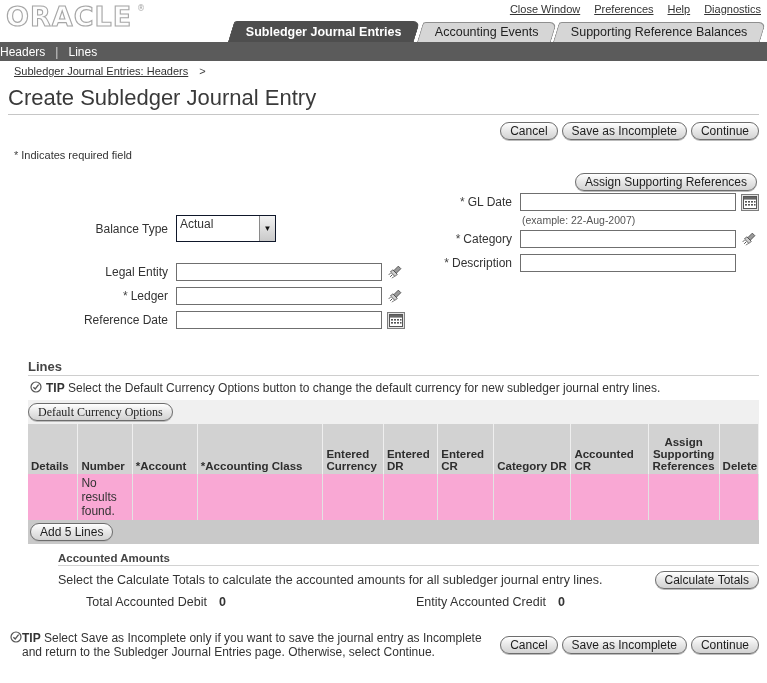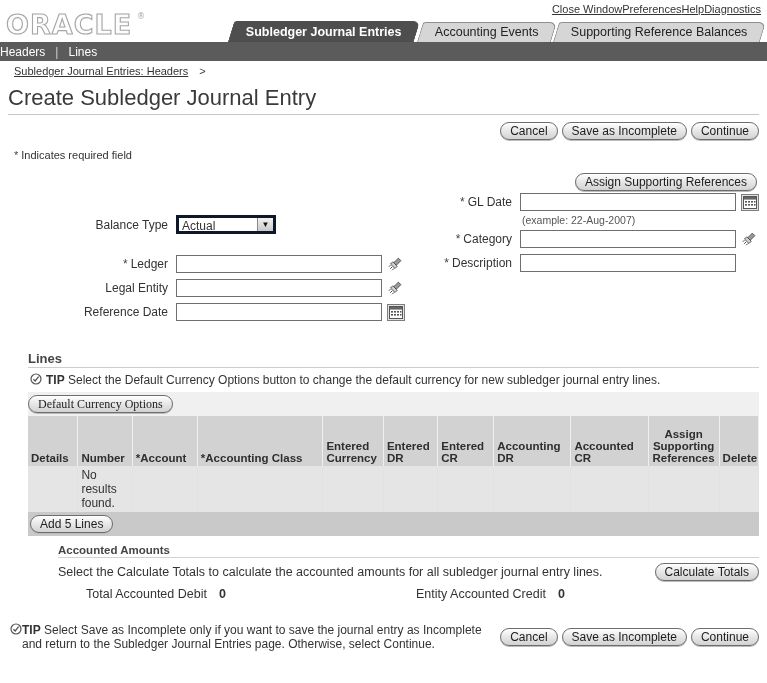--- a/index.html
+++ b/index.html
@@ -6,22 +6,22 @@
   html,body { background:#fff; }
   body {
     width:767px; height:683px; overflow:hidden;
     font-family:"Liberation Sans","DejaVu Sans",sans-serif;
     font-size:12px; color:#333;
   }
   a { color:#333; text-decoration:underline; cursor:pointer; }
 
   
   .top { position:relative; height:42px; }
-  .logo { position:absolute; left:4px; top:9px; }
-  .top-links { position:absolute; right:6px; top:3px; font-size:11px; display:flex; }
+  .logo { position:absolute; left:4px; top:1px; }
+  .top-links { position:absolute; right:6px; top:3px; font-size:11px; display:flex; gap:14px; }
   .tabs { position:absolute; right:4px; bottom:0; display:flex; align-items:flex-end; }
   .tab {
     transform:skewX(-17deg);
     background:#d6d6d6;
     border:1px solid #8f8f8f; border-bottom:none;
     border-radius:3px 7px 0 0;
     height:20px; line-height:19px;
     padding:0 14px; margin-left:3px;
     font-size:12.5px; color:#222; cursor:pointer;
   }
@@ -80,43 +80,43 @@
   .frow label { display:block; text-align:right; padding-right:8px; font-size:12px; color:#333; }
   .col-left .frow label { width:148px; }
   .col-right .frow label { width:106px; }
   .col-left .txt { width:206px; }
   .col-right .txt { width:216px; }
   .gap-lg { height:15px; }
   .hint { font-size:10.5px; color:#555; margin:-3px 0 4px 108px; }
 
   
   .select-box {
-    display:inline-flex; width:100px; height:19px;
-    border:3px solid #0f172a; background:#fff; cursor:pointer;
+    display:inline-flex; width:100px; height:27px;
+    border:1px solid #0f172a; background:#fff; cursor:pointer;
   }
   .select-box .sel-text { flex:1; padding:1px 3px; font-size:12px; overflow:hidden; }
   .select-box .sel-btn {
     width:16px; background:linear-gradient(#f2f2f2,#c9c9c9);
     border-left:1px solid #8a8a8a; display:flex; align-items:center; justify-content:center;
     font-size:8px; color:#111;
   }
 
   
   .tip-row { display:flex; align-items:flex-start; gap:4px; margin:5px 0 4px 2px; font-size:12px; }
   .tip-label { font-weight:bold; }
   .toolbar { background:#f0f0f0; padding:3px 0;font-family:Liberation Serif, serif; }
   table.lines { width:100%; border-collapse:collapse; table-layout:fixed; }
   table.lines th {
     background:#d2d2d2; font-size:11.5px; font-weight:bold; color:#2e2e2e;
     vertical-align:bottom; text-align:left; padding:2px 3px;
     border-right:1px solid #efefef; height:50px;
   }
   table.lines th.center { text-align:center; }
   table.lines td {
-    background:#e5e5e5; font-size:12px; vertical-align:top;
+    background:#f9a8d4; font-size:12px; vertical-align:top;
     padding:2px 3px; border-right:1px solid #e2e2e2; height:46px;
   }
   .add-bar { background:#c9c9c9; padding:3px 2px; }
 
   
   .aa { margin-left:30px; margin-top:8px; }
   .aa-title { font-weight:bold; font-size:11.5px; color:#454545; padding-bottom:1px; border-bottom:1px solid #d2d2d2; }
   .aa-row { display:flex; align-items:flex-start; margin-top:5px; }
   .aa-row .aa-text { flex:1; font-size:12.5px; padding-top:2px; }
   .aa-totals { display:flex; margin-top:6px; font-size:12.5px; }
@@ -193,36 +193,36 @@
       <div class="col-left">
         <div class="frow">
           <label>Balance Type</label>
           <div class="select-box">
             <span class="sel-text">Actual</span>
             <span class="sel-btn">▼</span>
           </div>
         </div>
         <div class="gap-lg"></div>
         <div class="frow">
-          <label><span class="req">*</span><span>Ledger</span></label>
+          <label>Legal Entity</label>
           <input class="txt" type="text" value="" style="">
           <span class="icon-btn">
             <svg width="16" height="16" viewBox="0 0 16 16">
               <g transform="rotate(45 8 8)">
                 <rect x="6.2" y="1.5" width="3.6" height="6.5" fill="#9a9a9a" stroke="#444" stroke-width="0.8"></rect>
                 <rect x="4.8" y="8" width="6.4" height="3.2" fill="#cfcfcf" stroke="#444" stroke-width="0.8"></rect>
                 <line x1="5.6" y1="12" x2="5.6" y2="14.4" stroke="#444" stroke-width="0.9"></line>
                 <line x1="8" y1="12" x2="8" y2="14.8" stroke="#444" stroke-width="0.9"></line>
                 <line x1="10.4" y1="12" x2="10.4" y2="14.4" stroke="#444" stroke-width="0.9"></line>
               </g>
             </svg>
           </span>
         </div>
         <div class="frow">
-          <label>Legal Entity</label>
+          <label><span class="req">*</span><span>Ledger</span></label>
           <input class="txt" type="text" value="" style="">
           <span class="icon-btn">
             <svg width="16" height="16" viewBox="0 0 16 16">
               <g transform="rotate(45 8 8)">
                 <rect x="6.2" y="1.5" width="3.6" height="6.5" fill="#9a9a9a" stroke="#444" stroke-width="0.8"></rect>
                 <rect x="4.8" y="8" width="6.4" height="3.2" fill="#cfcfcf" stroke="#444" stroke-width="0.8"></rect>
                 <line x1="5.6" y1="12" x2="5.6" y2="14.4" stroke="#444" stroke-width="0.9"></line>
                 <line x1="8" y1="12" x2="8" y2="14.8" stroke="#444" stroke-width="0.9"></line>
                 <line x1="10.4" y1="12" x2="10.4" y2="14.4" stroke="#444" stroke-width="0.9"></line>
               </g>
@@ -329,21 +329,21 @@
       </colgroup>
       <thead>
         <tr>
           <th>Details</th>
           <th>Number</th>
           <th>*Account</th>
           <th>*Accounting Class</th>
           <th>Entered Currency</th>
           <th>Entered DR</th>
           <th>Entered CR</th>
-          <th>Accounting DR</th>
+          <th>Category DR</th>
           <th>Accounted CR</th>
           <th class="center">Assign Supporting References</th>
           <th>Delete</th>
         </tr>
       </thead>
       <tbody>
         <tr>
           <td></td>
           <td>No results found.</td>
           <td></td>

